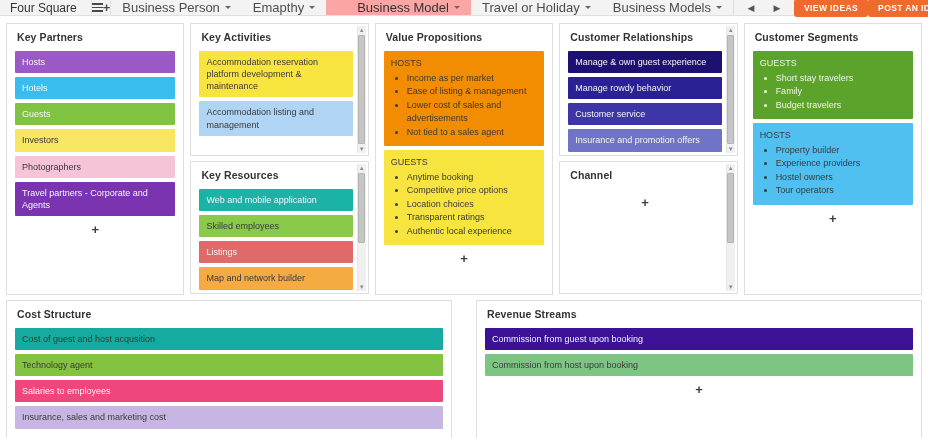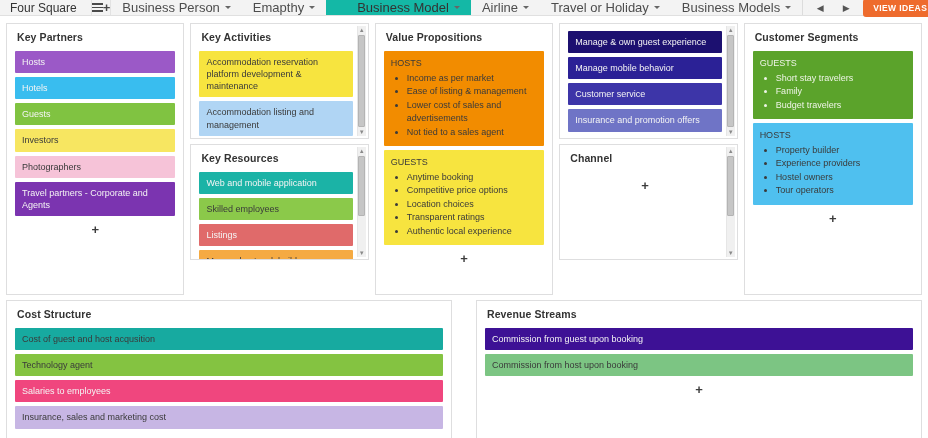--- a/index.html
+++ b/index.html
@@ -47,21 +47,21 @@
     font-size: 13px;
   }
   .navitem .caret {
     margin-left: 5px;
     width: 0; height: 0;
     border-left: 3px solid transparent;
     border-right: 3px solid transparent;
     border-top: 3.5px solid #666;
     display: inline-block;
   }
-  .navitem.active { background: #14b8a6; color: #333; padding-left: 31px; }
+  .navitem.active { background: #fca5a5; color: #333; padding-left: 31px; }
 
   .pager {
     display: flex; align-items: center;
     border-left: 1px solid #dcdcdc;
     padding: 0 4px;
   }
   .pagerbtn {
     width: 26px; display: flex; align-items: center; justify-content: center;
     font-size: 9px; color: #555;
   }
@@ -101,21 +101,21 @@
   .col.wide { flex: 1; }
 
   .panel {
     background: #ffffff;
     border: 1px solid #dededf;
     position: relative;
     overflow: hidden;
     padding: 7px 8px 4px 8px;
   }
   .panel.grow { flex: 1; }
-  .panel.h-half { height: 116px; }
+  .panel.h-half { height: 133px; }
   .panel.h-full { height: 336px; }
 
   .panel-title {
     font-size: 10.5px;
     font-weight: bold;
     color: #333;
     margin-bottom: 8px;
     margin-left: 2px;
     letter-spacing: 0.1px;
   }
@@ -200,24 +200,20 @@
   <div class="navitem">
     <span>Business Person</span>
     <span class="caret"></span>
   </div>
   <div class="navitem">
     <span>Emapthy</span>
     <span class="caret"></span>
   </div>
   <div class="navitem active">
     <span>Business Model</span>
-    <span class="caret"></span>
-  </div>
-  <div class="navitem">
-    <span>Airline</span>
     <span class="caret"></span>
   </div>
   <div class="navitem">
     <span>Travel or Holiday</span>
     <span class="caret"></span>
   </div>
   <div class="navitem">
     <span>Business Models</span>
     <span class="caret"></span>
   </div>
@@ -312,23 +308,24 @@
             </ul>
           </div>
         </div>
         <div class="addrow">+</div>
       </div>
     </div>
 
     <div class="col">
 
       <div class="panel h-half scrolled">
+        <div class="panel-title">Customer Relationships</div>
         <div class="cards">
           <div class="card light" style="background:#1c1070">Manage &amp; own guest experience</div>
-          <div class="card light" style="background:#2b2196">Manage mobile behavior</div>
+          <div class="card light" style="background:#2b2196">Manage rowdy behavior</div>
           <div class="card light" style="background:#3d35a8">Customer service</div>
           <div class="card light" style="background:#6f74c6">Insurance and promotion offers</div>
         </div>
         <div class="addrow">+</div>
         <div class="vscroll">
           <div class="arw">▲</div>
           <div class="thumb"></div>
           <div class="arw">▼</div>
         </div>
       </div>

